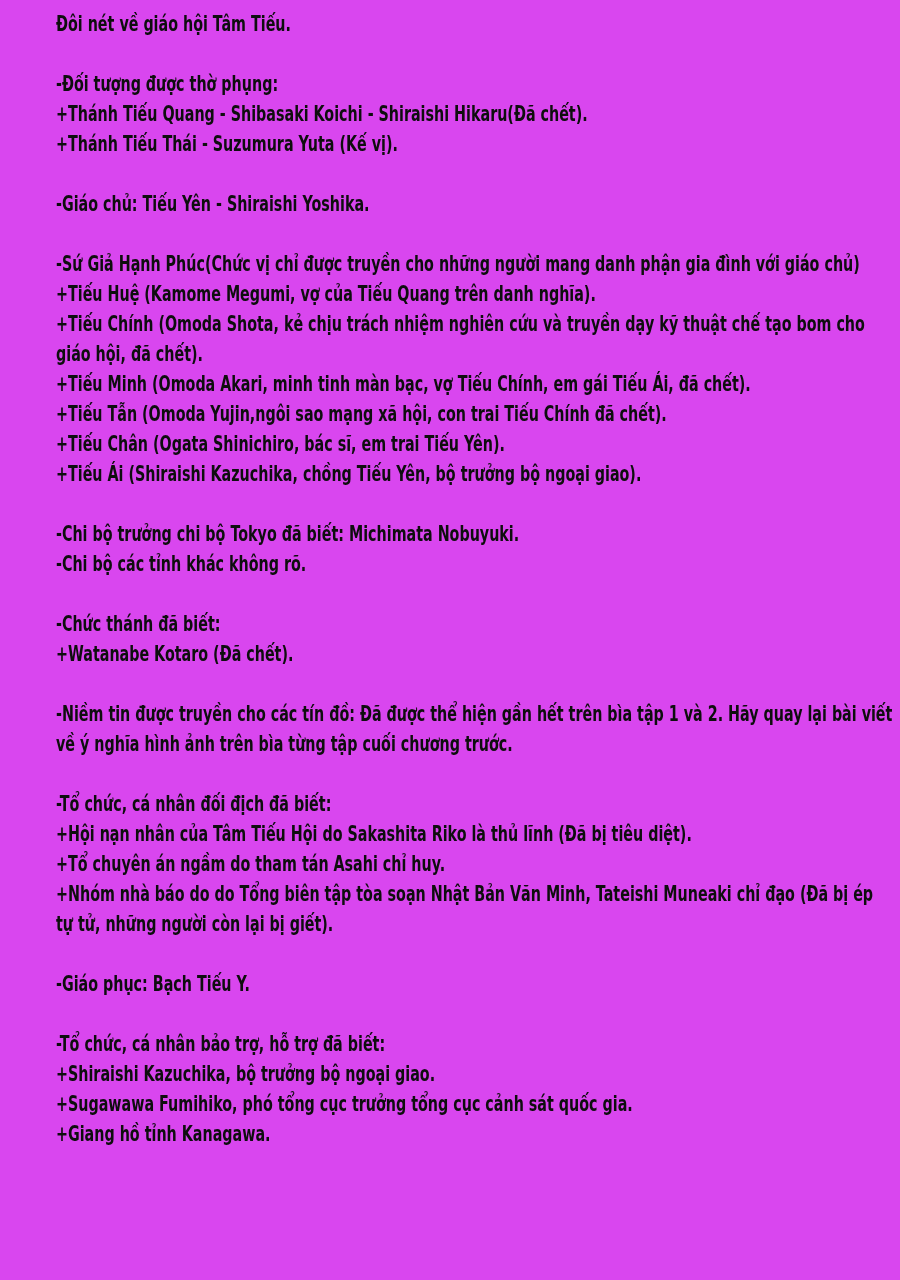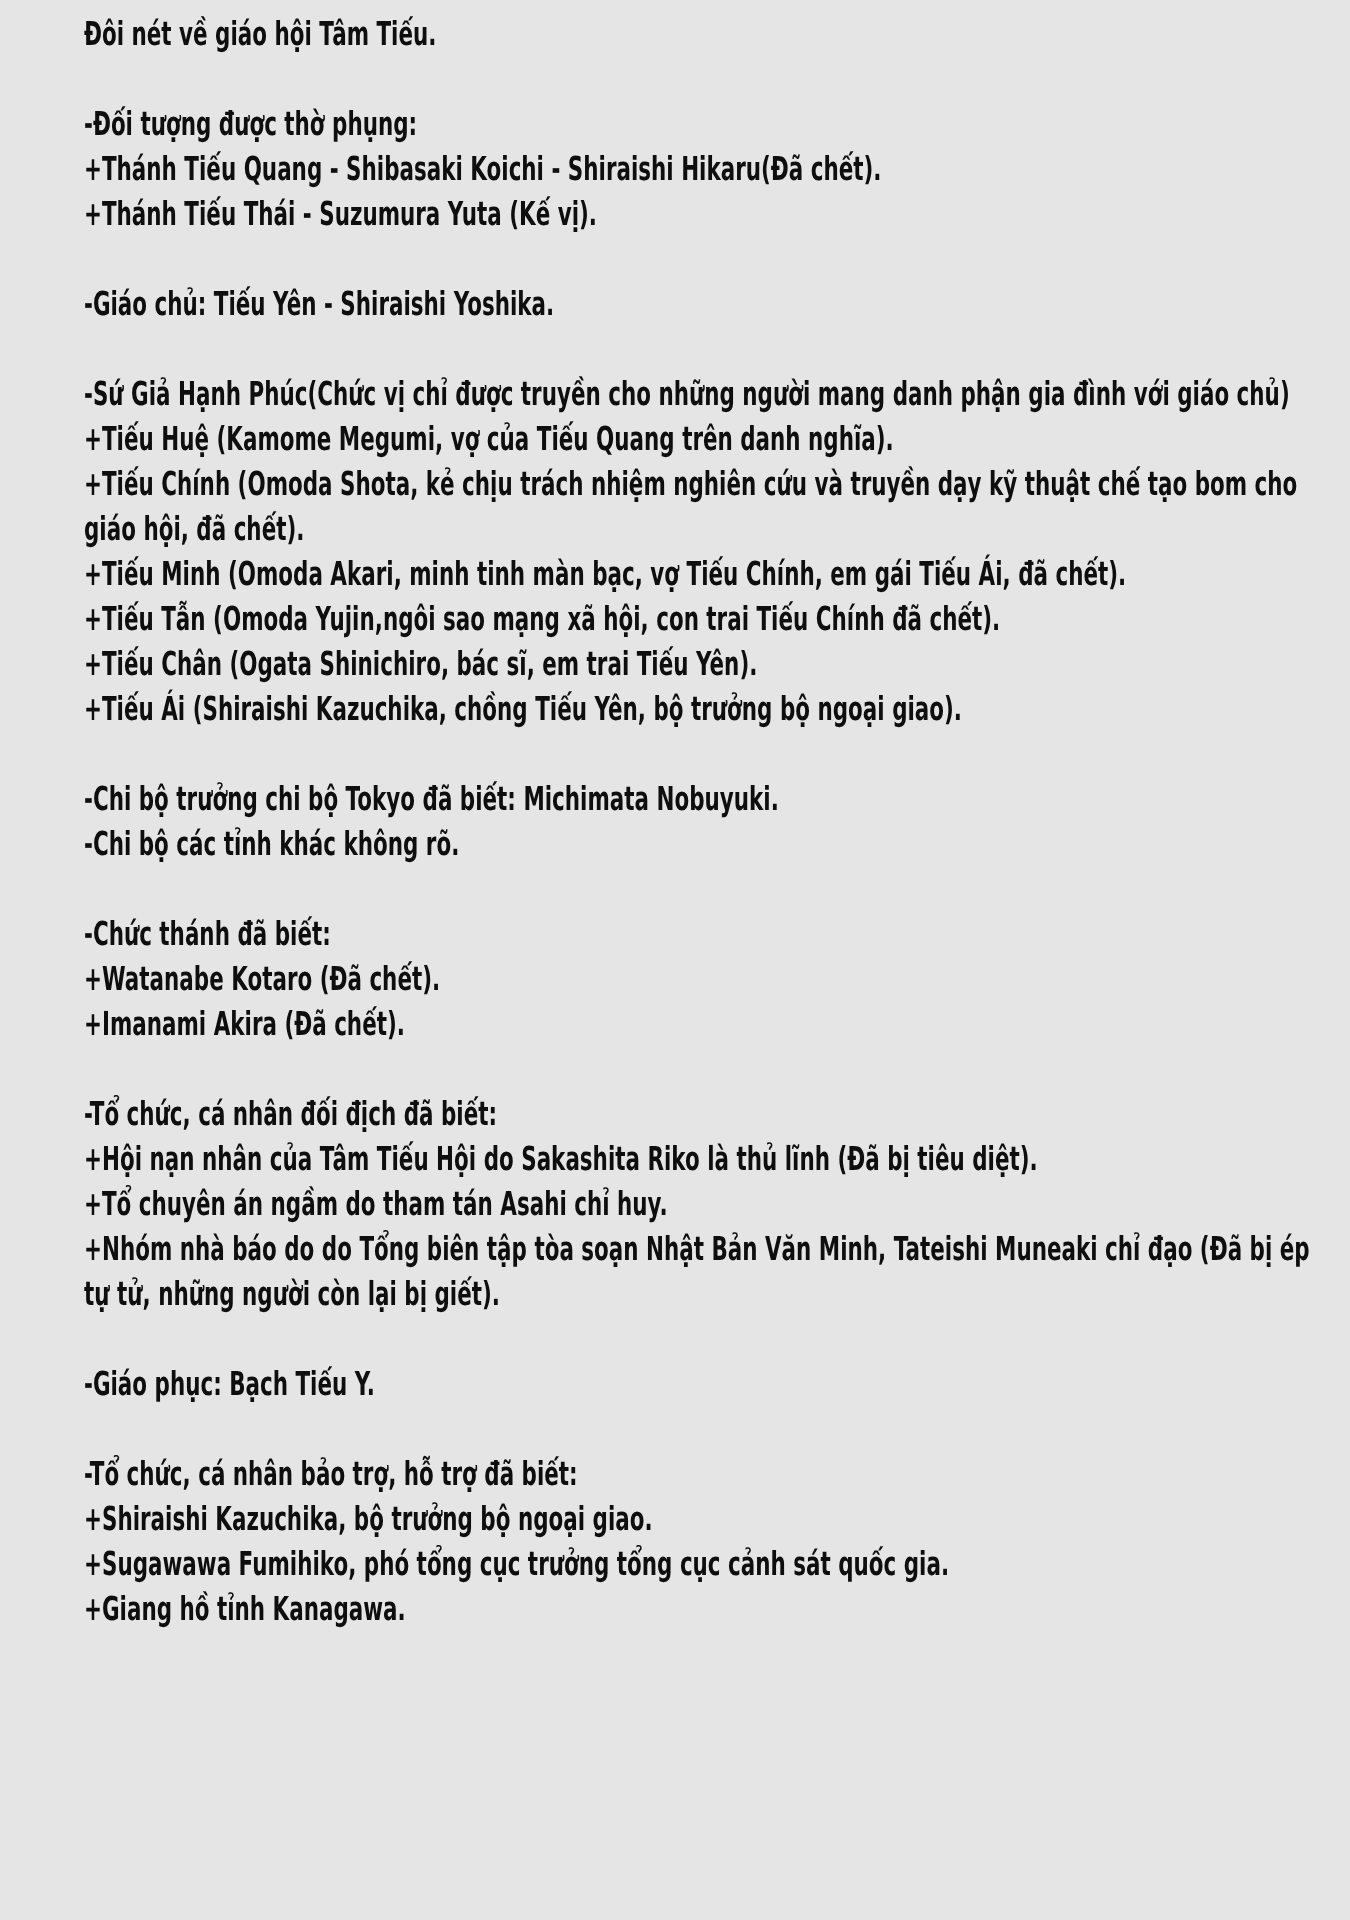--- a/index.html
+++ b/index.html
@@ -5,21 +5,21 @@
   html, body {
     margin: 0;
     padding: 0;
     background: #ffffff;
     overflow: hidden;
   }
   .page {
     position: relative;
     width: 900px;
     height: 1280px;
-    background: #e5e5e5;
+    background: #d946ef;
     font-family: "DejaVu Sans", "Liberation Sans", sans-serif;
   }
   .content {
     position: absolute;
     left: 56px;
     top: 9px;
     width: 820px;
   }
   .block { margin: 0 0 30px 0; }
   .block:last-child { margin-bottom: 0; }
@@ -66,21 +66,24 @@
         <div class="line"><span class="line-text">+Tiếu Chân (Ogata Shinichiro, bác sĩ, em trai Tiếu Yên).</span></div>
         <div class="line"><span class="line-text">+Tiếu Ái (Shiraishi Kazuchika, chồng Tiếu Yên, bộ trưởng bộ ngoại giao).</span></div>
       </div>
       <div class="block">
         <div class="line"><span class="line-text">-Chi bộ trưởng chi bộ Tokyo đã biết: Michimata Nobuyuki.</span></div>
         <div class="line"><span class="line-text">-Chi bộ các tỉnh khác không rõ.</span></div>
       </div>
       <div class="block">
         <div class="line"><span class="line-text">-Chức thánh đã biết:</span></div>
         <div class="line"><span class="line-text">+Watanabe Kotaro (Đã chết).</span></div>
-        <div class="line"><span class="line-text">+Imanami Akira (Đã chết).</span></div>
+      </div>
+      <div class="block">
+        <div class="line"><span class="line-text">-Niềm tin được truyền cho các tín đồ: Đã được thể hiện gần hết trên bìa tập 1 và 2. Hãy quay lại bài viết</span></div>
+        <div class="line"><span class="line-text">về ý nghĩa hình ảnh trên bìa từng tập cuối chương trước.</span></div>
       </div>
       <div class="block">
         <div class="line"><span class="line-text">-Tổ chức, cá nhân đối địch đã biết:</span></div>
         <div class="line"><span class="line-text">+Hội nạn nhân của Tâm Tiếu Hội do Sakashita Riko là thủ lĩnh (Đã bị tiêu diệt).</span></div>
         <div class="line"><span class="line-text">+Tổ chuyên án ngầm do tham tán Asahi chỉ huy.</span></div>
         <div class="line"><span class="line-text">+Nhóm nhà báo do do Tổng biên tập tòa soạn Nhật Bản Văn Minh, Tateishi Muneaki chỉ đạo (Đã bị ép</span></div>
         <div class="line"><span class="line-text">tự tử, những người còn lại bị giết).</span></div>
       </div>
       <div class="block">
         <div class="line"><span class="line-text">-Giáo phục: Bạch Tiếu Y.</span></div>

